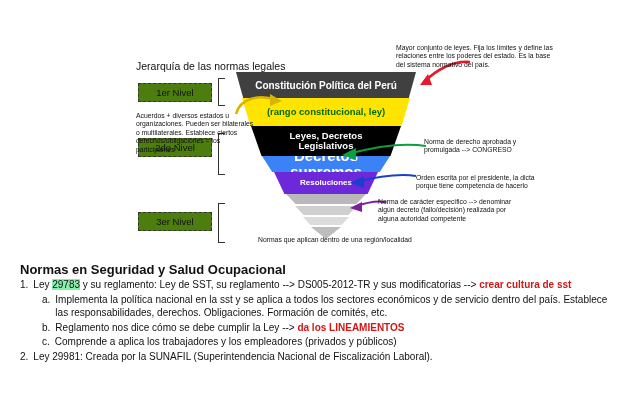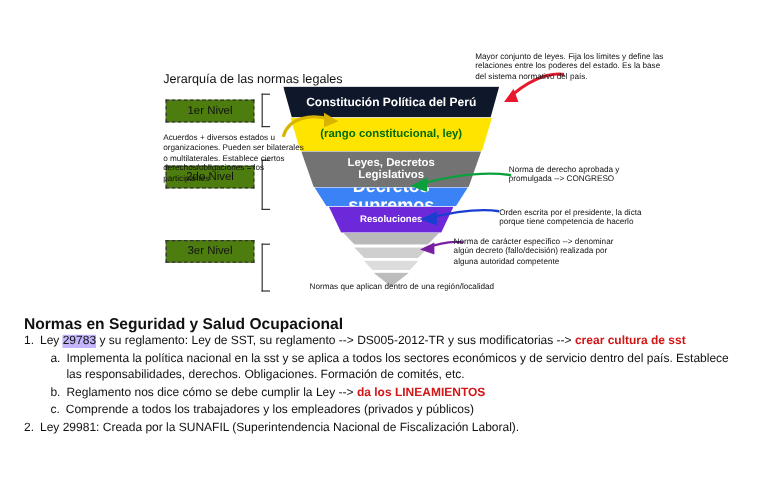--- a/index.html
+++ b/index.html
@@ -26,21 +26,21 @@
     border:1px dashed #333;
     font-size:9.5px;
     color:#111;
     text-align:center;
     padding:3px 0;
     width:72px;
     background:#4d7c0f;
   }
   .lvl1{left:138px;top:83px;}
   .lvl2{left:138px;top:138px;}
-  .lvl3{left:138px;top:200px;}
+  .lvl3{left:138px;top:212px;}
 
   
   .bracket{
     position:absolute;
     border-left:1px solid #333;
     border-top:1px solid #333;
     border-bottom:1px solid #333;
     width:6px;
   }
   .br1{left:218px;top:78px;height:26px;}
@@ -56,25 +56,25 @@
     color:#fff;
     font-weight:bold;
     text-align:center;
     display:flex;
     align-items:center;
     justify-content:center;
     line-height:1.1;
   }
   .band span{display:block;}
 
-  .b-red{width:180px;height:26px;background:#0f172a;font-size:10px;
+  .b-red{width:180px;height:26px;background:#404040;font-size:10px;
          clip-path:polygon(0 0,100% 0,96% 100%,4% 100%);}
   .b-yellow{width:168px;height:28px;background:#ffe400;color:#046b00;font-size:9.5px;
          clip-path:polygon(0 0,100% 0,95% 100%,5% 100%);}
-  .b-green{width:150px;height:30px;background:#737373;font-size:9.5px;
+  .b-green{width:150px;height:30px;background:#000000;font-size:9.5px;
          clip-path:polygon(0 0,100% 0,93% 100%,7% 100%);}
   .b-blue{width:128px;height:16px;background:#3b82f6;font-size:15px;
          clip-path:polygon(0 0,100% 0,92% 100%,8% 100%);}
   .b-purple{width:104px;height:22px;background:#6d28d9;font-size:8px;
          clip-path:polygon(0 0,100% 0,90% 100%,10% 100%);}
   .b-gray1{width:80px;height:10px;background:#b9b9b9;
          clip-path:polygon(0 0,100% 0,88% 100%,12% 100%);}
   .b-gray2{width:62px;height:9px;background:#cfcfcf;margin-top:2px;
          clip-path:polygon(0 0,100% 0,86% 100%,14% 100%);}
   .b-gray3{width:46px;height:8px;background:#dcdcdc;margin-top:2px;
@@ -109,21 +109,21 @@
     font-size:13px;font-weight:bold;color:#111;
   }
   .list{
     position:absolute;left:20px;top:278px;width:600px;
     font-size:10px;line-height:1.35;color:#111;
   }
   .li{display:flex;gap:5px;margin-bottom:1px;}
   .li .marker{flex:0 0 auto;}
   .li .body{flex:1 1 auto;}
   .ind1{padding-left:22px;}
-  .hl-yellow{background:#c4b5fd;}
+  .hl-yellow{background:#86efac;}
   .red-b{color:#d21616;font-weight:bold;}
 </style>
 </head>
 <body>
 
 <div class="page">
 
   <div class="diagram-title">Jerarquía de las normas legales</div>
 
   <div class="level-box lvl1">1er Nivel</div>
@@ -201,21 +201,21 @@
       <div class="li ind1">
         <span class="marker">a.</span>
         <span class="body"><span>Implementa la política nacional en la sst y se aplica a todos los sectores económicos y de servicio dentro del país. Establece las responsabilidades, derechos. Obligaciones. Formación de comités, etc.</span></span>
       </div>
       <div class="li ind1">
         <span class="marker">b.</span>
         <span class="body"><span>Reglamento nos dice cómo se debe cumplir la Ley --&gt; </span><span class="red-b">da los LINEAMIENTOS</span></span>
       </div>
       <div class="li ind1">
         <span class="marker">c.</span>
-        <span class="body"><span>Comprende a todos los trabajadores y los empleadores (privados y públicos)</span></span>
+        <span class="body"><span>Comprende a aplica los trabajadores y los empleadores (privados y públicos)</span></span>
       </div>
       <div class="li">
         <span class="marker">2.</span>
         <span class="body"><span>Ley 29981: Creada por la SUNAFIL (Superintendencia Nacional de Fiscalización Laboral).</span></span>
       </div>
     </div>
 
 </div>
 
 </body></html>

